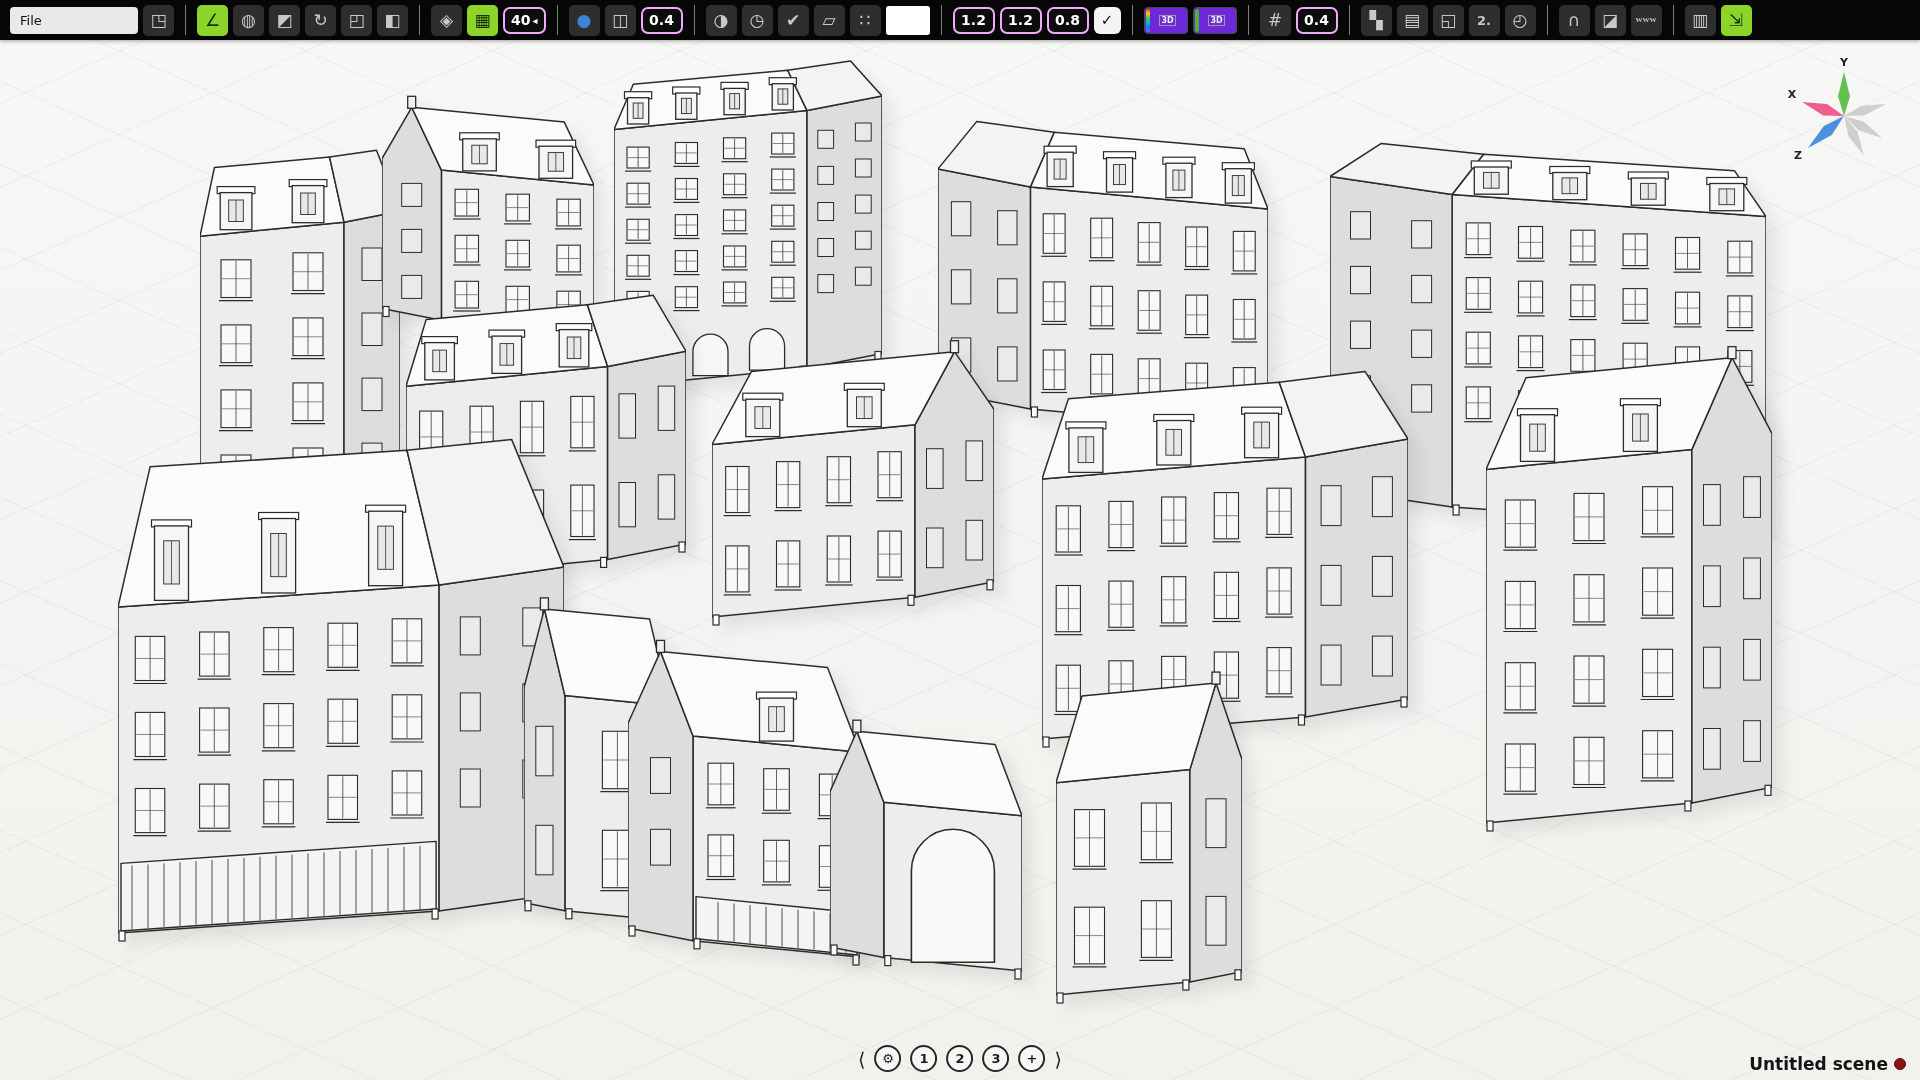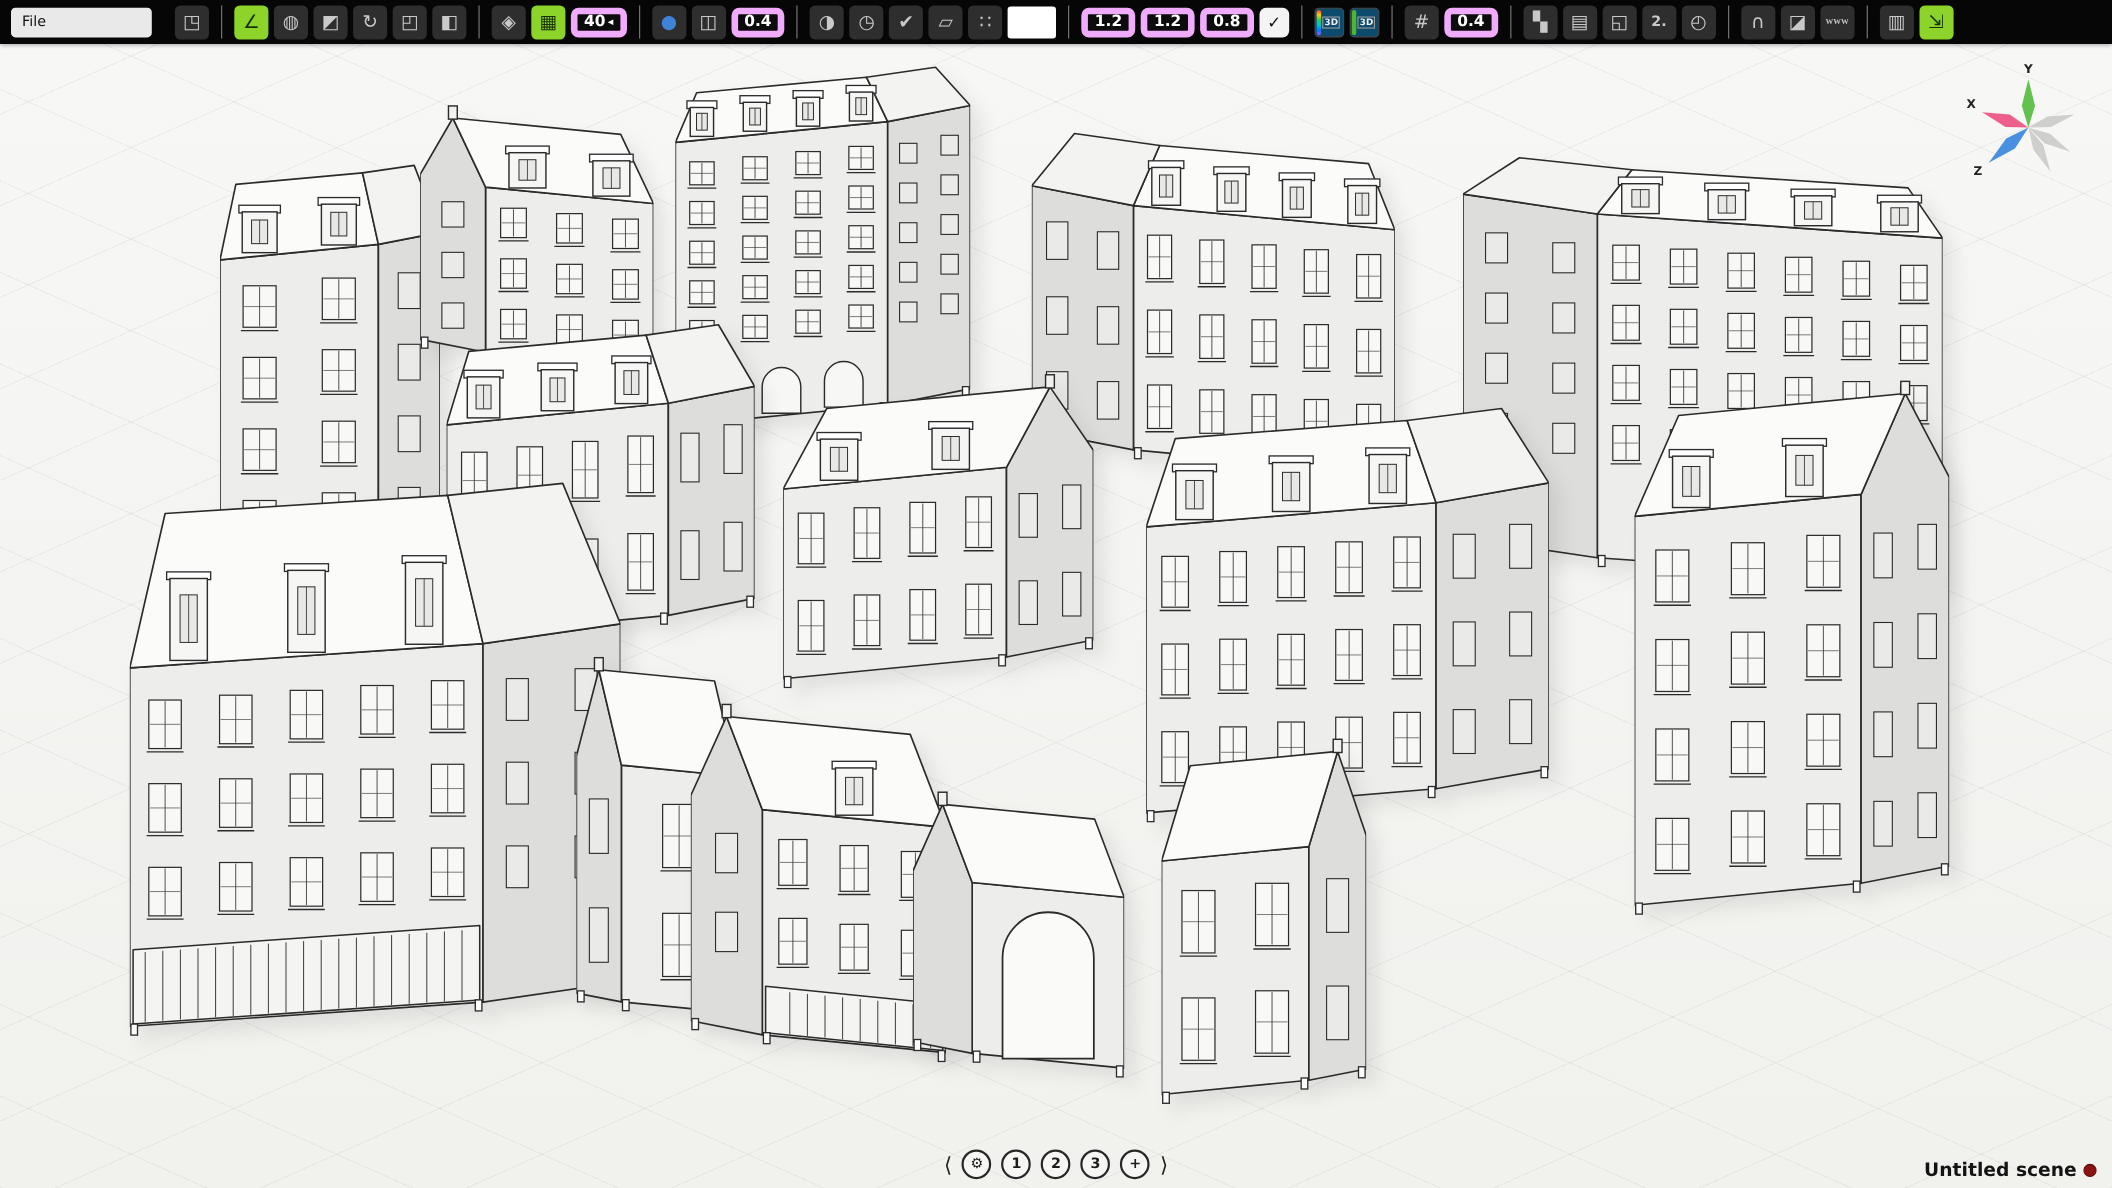--- a/index.html
+++ b/index.html
@@ -2,33 +2,33 @@
 <html><head>
 <meta charset="utf-8">
 <style>
   *{box-sizing:border-box;margin:0;padding:0}
   html,body{width:1920px;height:1080px;overflow:hidden;font-family:"DejaVu Sans","Liberation Sans",sans-serif;background:#f4f4f2}
 
   
   .toolbar{position:absolute;top:0;left:0;width:1920px;height:40px;background:#060606;
     display:flex;align-items:center;gap:5px;padding:0 10px;z-index:20;box-shadow:0 1px 4px rgba(0,0,0,.35)}
   .tb-file{width:128px;height:27px;background:#e9e9e9;border-radius:4px;color:#111;font-size:13px;
-    display:flex;align-items:center;padding:0 10px;margin-right:16px;flex:none}
+    display:flex;align-items:center;padding:0 10px;margin-right:0;flex:none}
   .tb-icon{width:31px;height:31px;background:#2e2e2e;border-radius:5px;display:flex;align-items:center;
     justify-content:center;color:#c9c9c9;font-size:17px;flex:none;cursor:default}
   .tb-icon.active{background:var(--accent,#8cd42a);color:#17320b}
   .tb-icon .glyph{line-height:1}
-  .tb-value{height:27px;min-width:42px;padding:0 6px;background:#0c0c0c;border:6px solid #f0abfc;border-radius:7px;
+  .tb-value{height:27px;min-width:42px;padding:0 6px;background:#0c0c0c;border:2px solid #f0abfc;border-radius:7px;
     color:#fff;font-weight:bold;font-size:14px;display:flex;align-items:center;justify-content:center;gap:2px;flex:none}
   .tb-value .suffix{font-size:10px;font-weight:normal}
   .tb-check{width:27px;height:27px;background:#f4f4f4;border-radius:6px;color:#111;font-weight:bold;
     display:flex;align-items:center;justify-content:center;font-size:15px;flex:none}
   .tb-swatch{width:44px;height:29px;background:#ffffff;border-radius:3px;flex:none}
   .tb-sep{width:1px;height:30px;background:#7d7d7d;margin:0 6px;flex:none}
-  .tb-mini3d{width:27px;height:27px;background:#0c4a6e;border:1px solid #4a4a4a;border-radius:4px;position:relative;
+  .tb-mini3d{width:44px;height:27px;background:#6d28d9;border:1px solid #4a4a4a;border-radius:4px;position:relative;
     display:flex;align-items:center;justify-content:center;flex:none}
   .tb-mini3d .stripe{position:absolute;left:1px;top:1px;bottom:1px;width:4px;border-radius:2px}
   .stripe.rainbow{background:linear-gradient(#ff3b30,#ffcc00,#34c759,#00c7be,#007aff,#af52de)}
   .stripe.green{background:#49b82e}
   .tb-mini3d .lbl{font-size:8px;font-weight:bold;color:#f0f0f0;border:1px solid #9a9a9a;padding:0 1px;margin-left:4px}
 
   
   .viewport{position:absolute;top:40px;left:0;width:1920px;height:1040px;
     background:
       repeating-linear-gradient(24deg,  rgba(40,40,40,.055) 0 1px, transparent 1px 76px),

